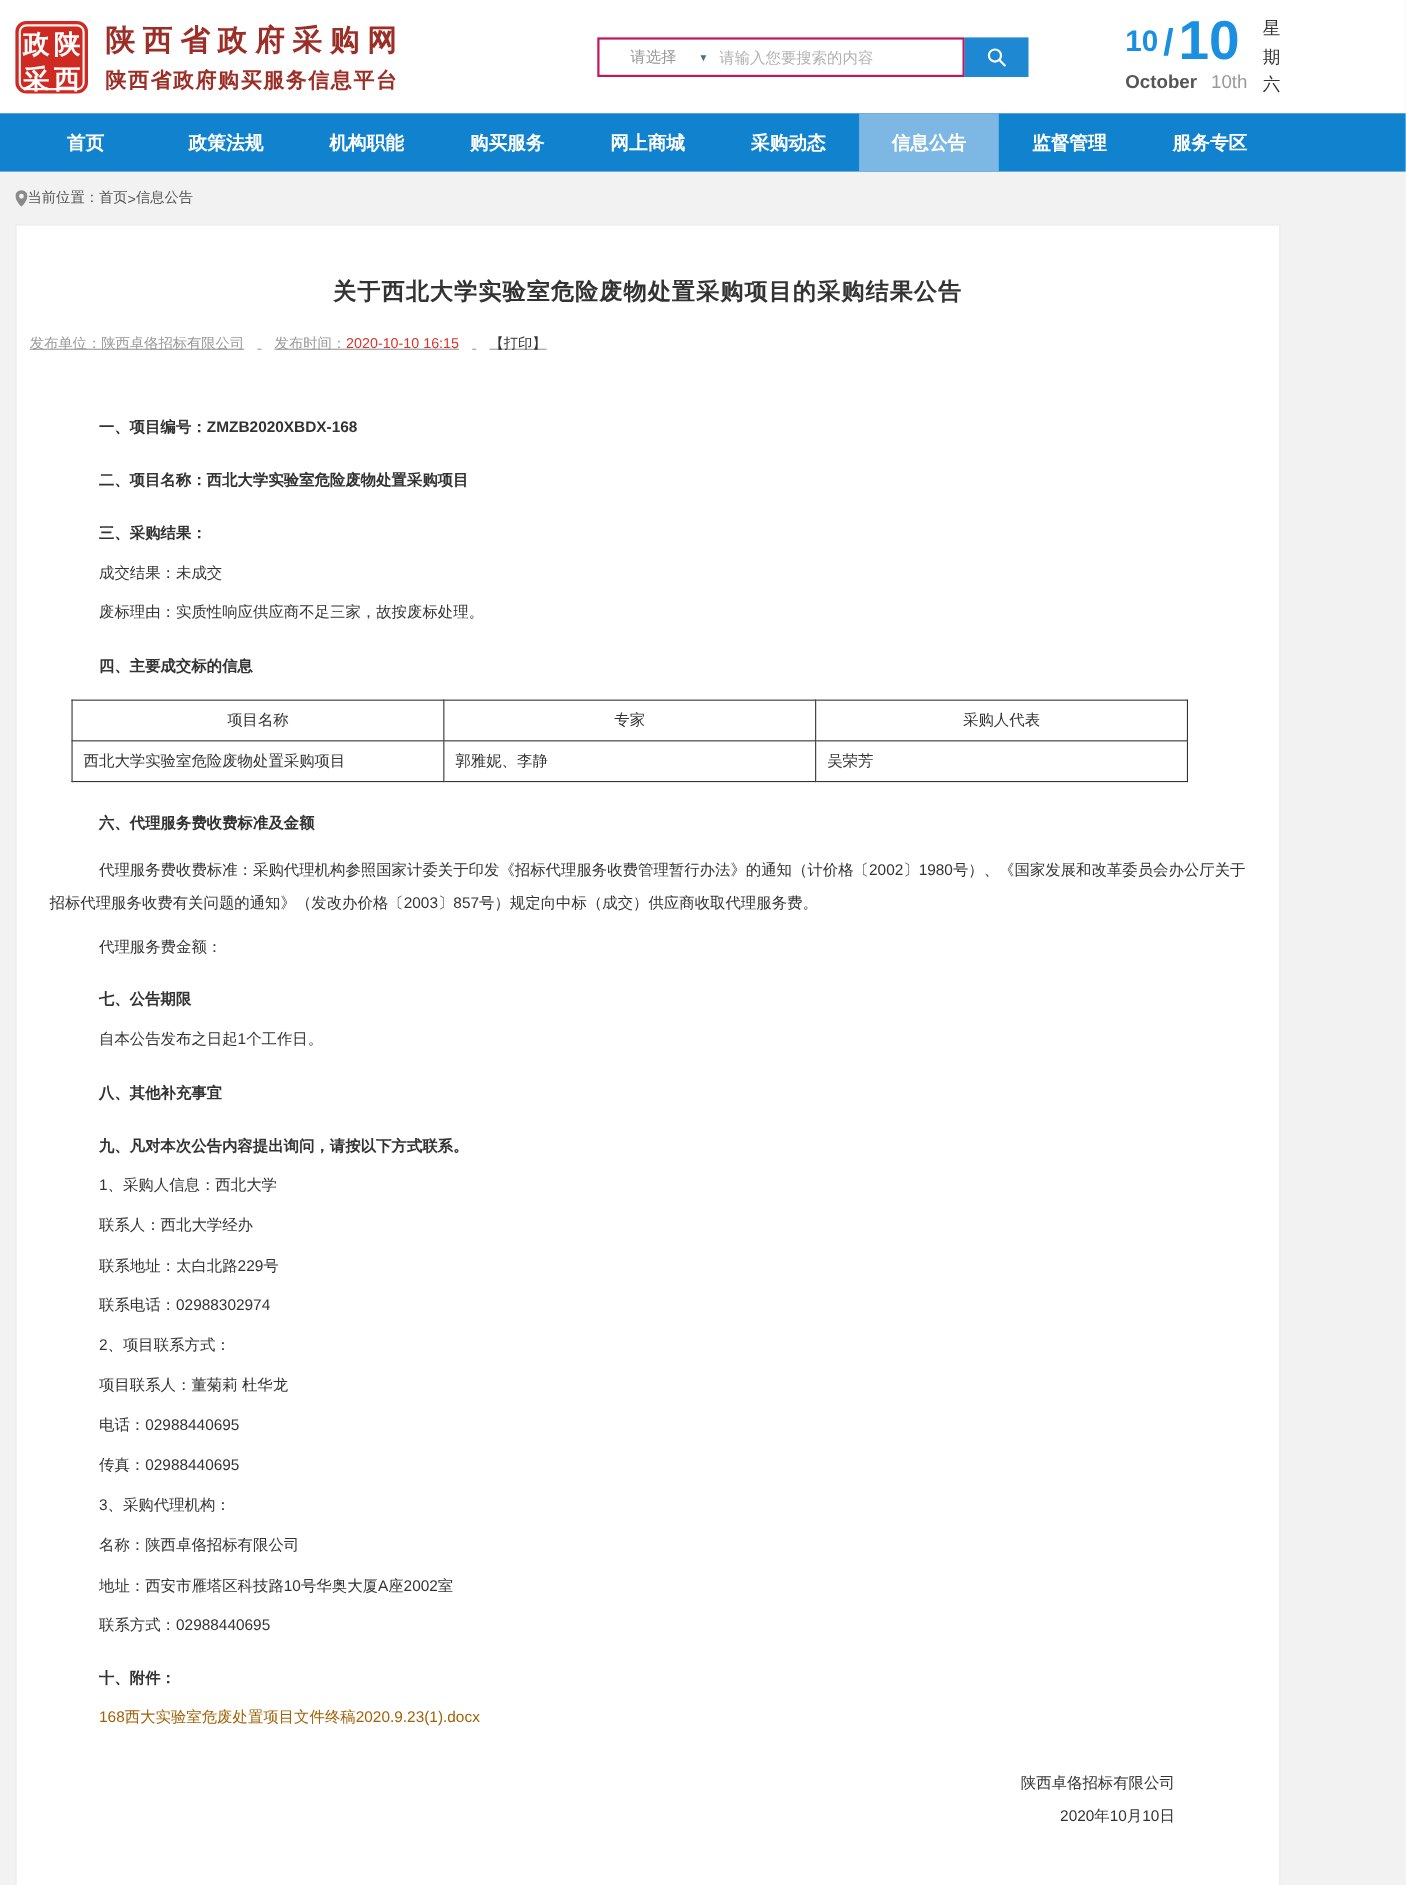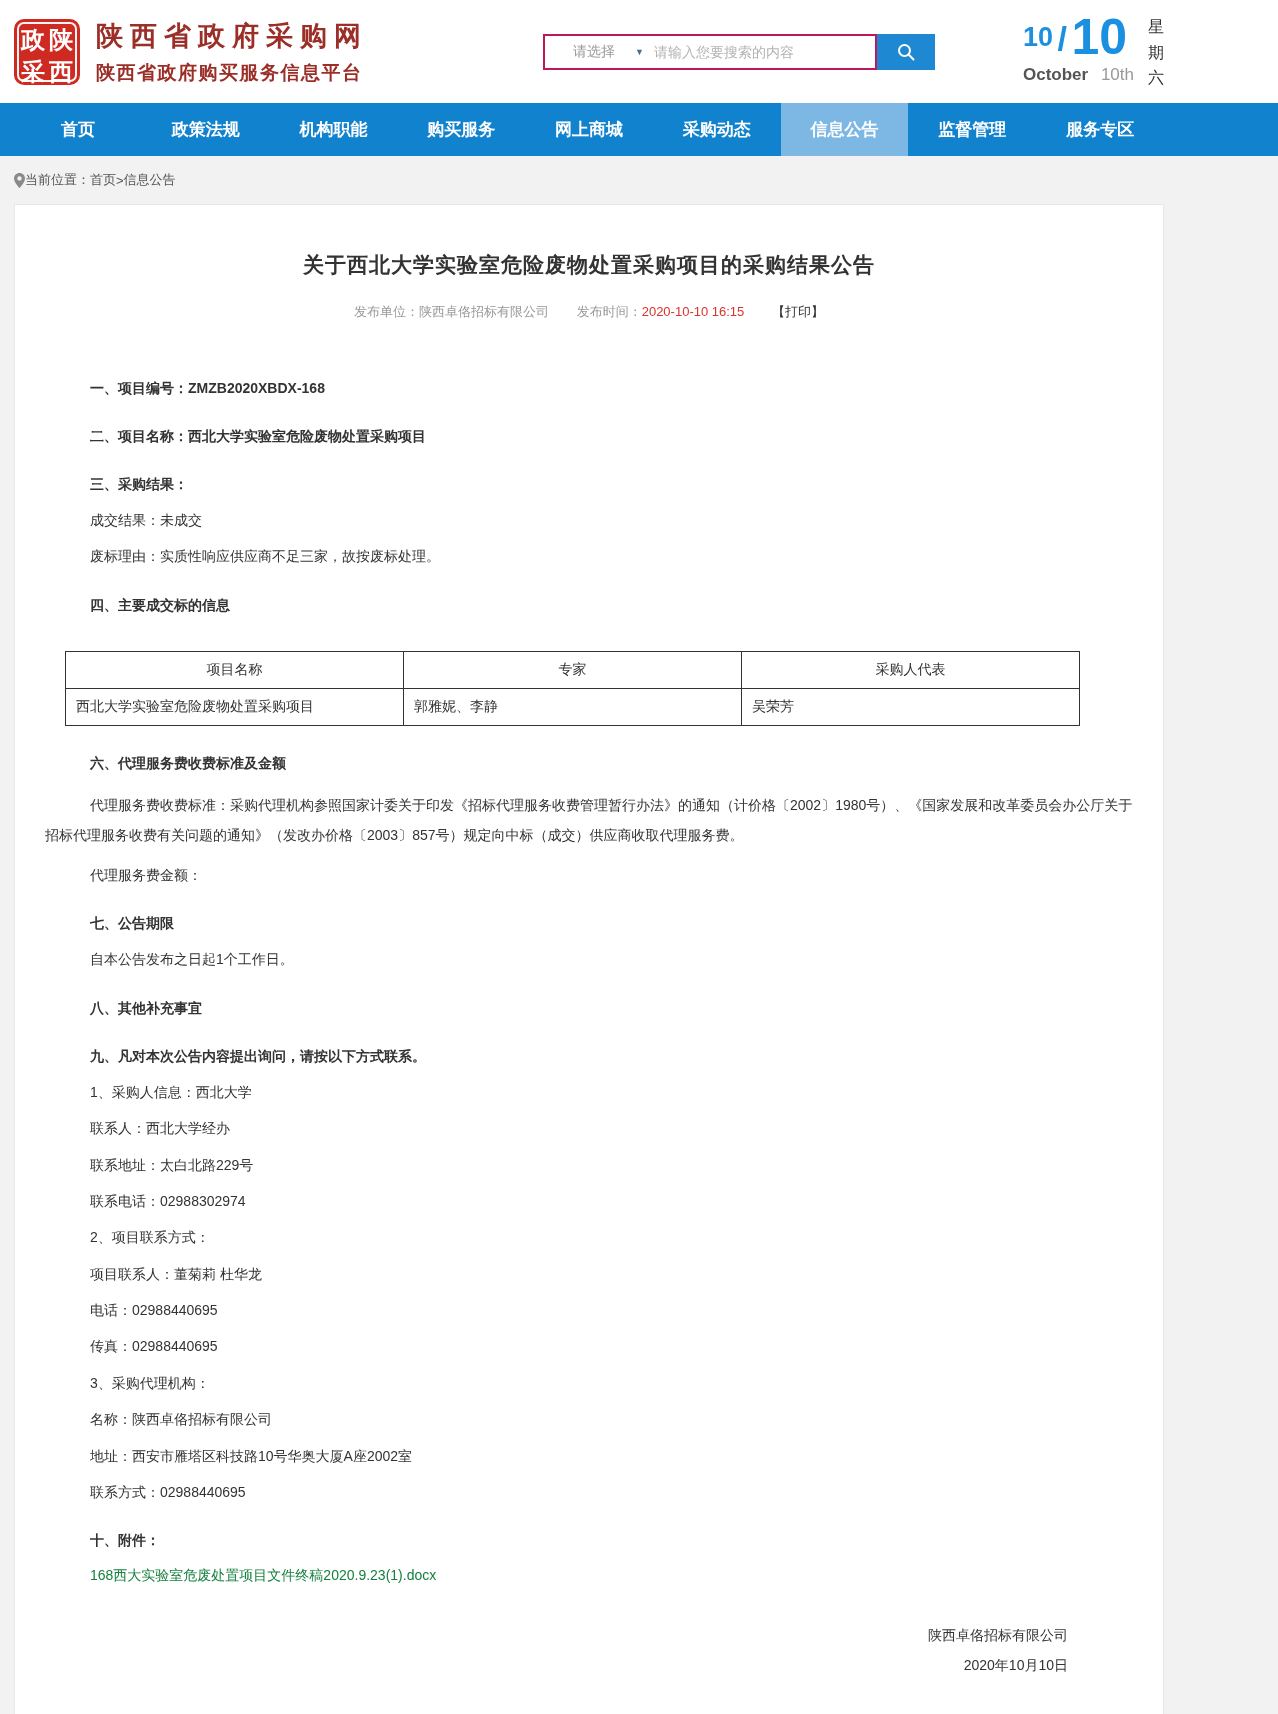--- a/index.html
+++ b/index.html
@@ -60,33 +60,33 @@
   .crumbbar { padding: 15px 0 13px; }
   .crumb { display: flex; align-items: center; gap: 0; color: #555; font-size: 13px; }
   .crumb a { color: #555; text-decoration: none; cursor: pointer; }
 
   
   .card {
     width: 1150px; margin: 2px 0 14px 14px; background: #fff;
     border: 1px solid #e7e7e7; padding: 46px 0 130px;
   }
   .article-title { text-align: center; font-size: 21px; font-weight: bold; color: #333; letter-spacing: 1px; }
-  .article-meta { text-align: center; margin-top: 24px; font-size: 13px; color: #999; }
+  .article-meta { margin-top: 24px; font-size: 13px; color: #999; text-decoration: underline; }
   .article-meta .meta-item { margin: 0 12px; white-space: nowrap; }
   .meta-time { color: #d9332b; }
   .print-btn { color: #333; margin-left: 10px; cursor: pointer; }
 
   .article-body { padding: 30px 30px 0; font-size: 14px; color: #333; }
   .sec-heading { font-weight: bold; margin: 27px 0 0 45px; line-height: 1.5; }
   .sec-line { margin: 14px 0 0 45px; line-height: 1.6; }
   .sec-para { margin: 16px 0 0 0; text-indent: 45px; line-height: 2.15; }
   .attachment-row { margin: 16px 0 0 45px; }
-  .attachment-row a { color: #15803d; text-decoration: none; cursor: pointer; }
-
-  .eval-table { border-collapse: collapse; margin: 35px 0 0 20px; width: 1015px; table-layout: fixed; }
+  .attachment-row a { color: #a16207; text-decoration: none; cursor: pointer; }
+
+  .eval-table { border-collapse: collapse; margin: 20px 0 0 20px; width: 1015px; table-layout: fixed; }
   .eval-table th, .eval-table td { border: 1px solid #333; font-size: 14px; padding: 9px 10px; }
   .eval-table th { text-align: center; font-weight: 400; }
   .eval-table td { text-align: left; }
 
   .signature { text-align: right; padding-right: 95px; margin-top: 42px; font-size: 14px; color: #333; }
   .signature div { margin-top: 12px; }
 </style>
 </head>
 <body>
 

